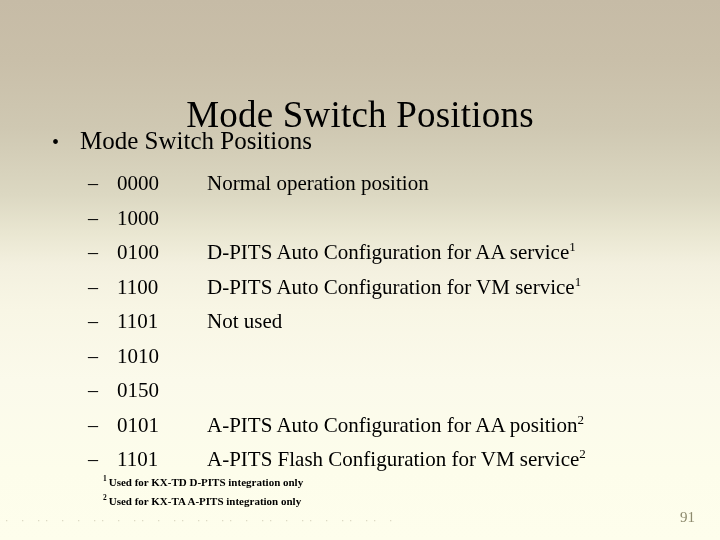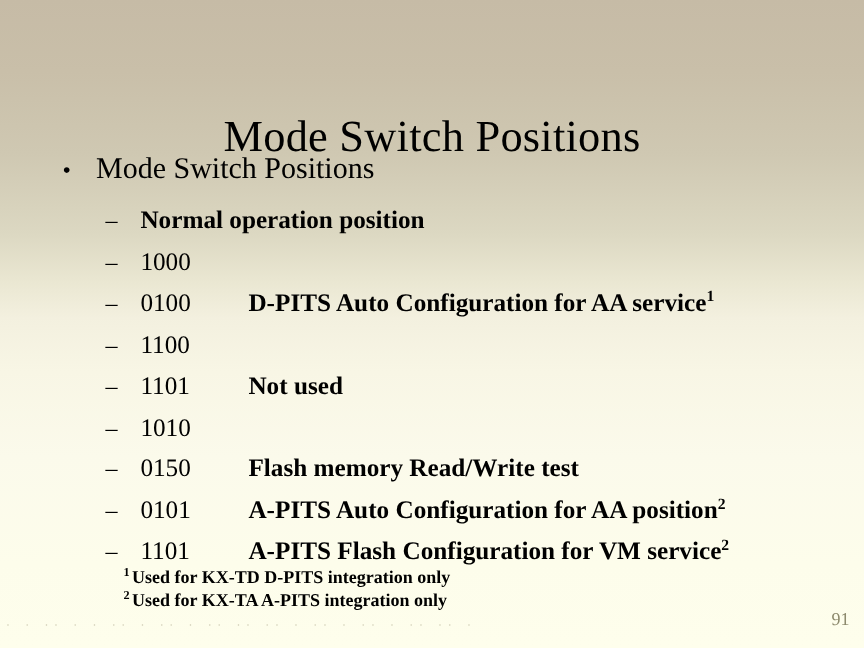--- a/index.html
+++ b/index.html
@@ -83,35 +83,34 @@
   }
   .sub-item .dash {
     flex: 0 0 29px;
     font-size: 20px;
   }
   .sub-item .code {
     flex: 0 0 90px;
   }
   .sub-item .desc {
     flex: 0 1 auto;
-    font-weight: bold;
   }
   .sub-item .desc sup {
     font-size: 0.62em;
     vertical-align: super;
     line-height: 0;
   }
 
   
   #footnotes {
     position: absolute;
     left: 103px;
     top: 473px;
     font-weight: bold;
-    font-size: 15px;
+    font-size: 11px;
     line-height: 18.5px;
   }
   .footnote {
     white-space: nowrap;
   }
   .footnote sup {
     font-size: 0.68em;
     vertical-align: super;
     line-height: 0;
     font-weight: bold;
@@ -133,21 +132,21 @@
     white-space: nowrap;
     overflow: hidden;
   }
 
   
   #page-number {
     position: absolute;
     left: 680px;
     top: 508px;
     width: 28px;
-    text-align: right;
+    text-align: left;
     font-size: 15px;
     line-height: 18px;
     color: #8d8a6d;
   }
 </style>
 </head>
 <body>
 
 <div id="slide">
 
@@ -155,54 +154,55 @@
 
   <div id="level1">
     <span class="bullet">•</span>
     <span class="l1-text">Mode Switch Positions</span>
   </div>
 
   <div id="sub-list">
 
     <div class="sub-item">
       <span class="dash">–</span>
+      <span class="code">0000</span>
       <span class="desc"><span>Normal operation position</span><sup></sup></span>
     </div>
 
     <div class="sub-item">
       <span class="dash">–</span>
       <span class="code">1000</span>
     </div>
 
     <div class="sub-item">
       <span class="dash">–</span>
       <span class="code">0100</span>
       <span class="desc"><span>D-PITS Auto Configuration for AA service</span><sup>1</sup></span>
     </div>
 
     <div class="sub-item">
       <span class="dash">–</span>
       <span class="code">1100</span>
+      <span class="desc"><span>D-PITS Auto Configuration for VM service</span><sup>1</sup></span>
     </div>
 
     <div class="sub-item">
       <span class="dash">–</span>
       <span class="code">1101</span>
       <span class="desc"><span>Not used</span><sup></sup></span>
     </div>
 
     <div class="sub-item">
       <span class="dash">–</span>
       <span class="code">1010</span>
     </div>
 
     <div class="sub-item">
       <span class="dash">–</span>
       <span class="code">0150</span>
-      <span class="desc"><span>Flash memory Read/Write test</span><sup></sup></span>
     </div>
 
     <div class="sub-item">
       <span class="dash">–</span>
       <span class="code">0101</span>
       <span class="desc"><span>A-PITS Auto Configuration for AA position</span><sup>2</sup></span>
     </div>
 
     <div class="sub-item">
       <span class="dash">–</span>

